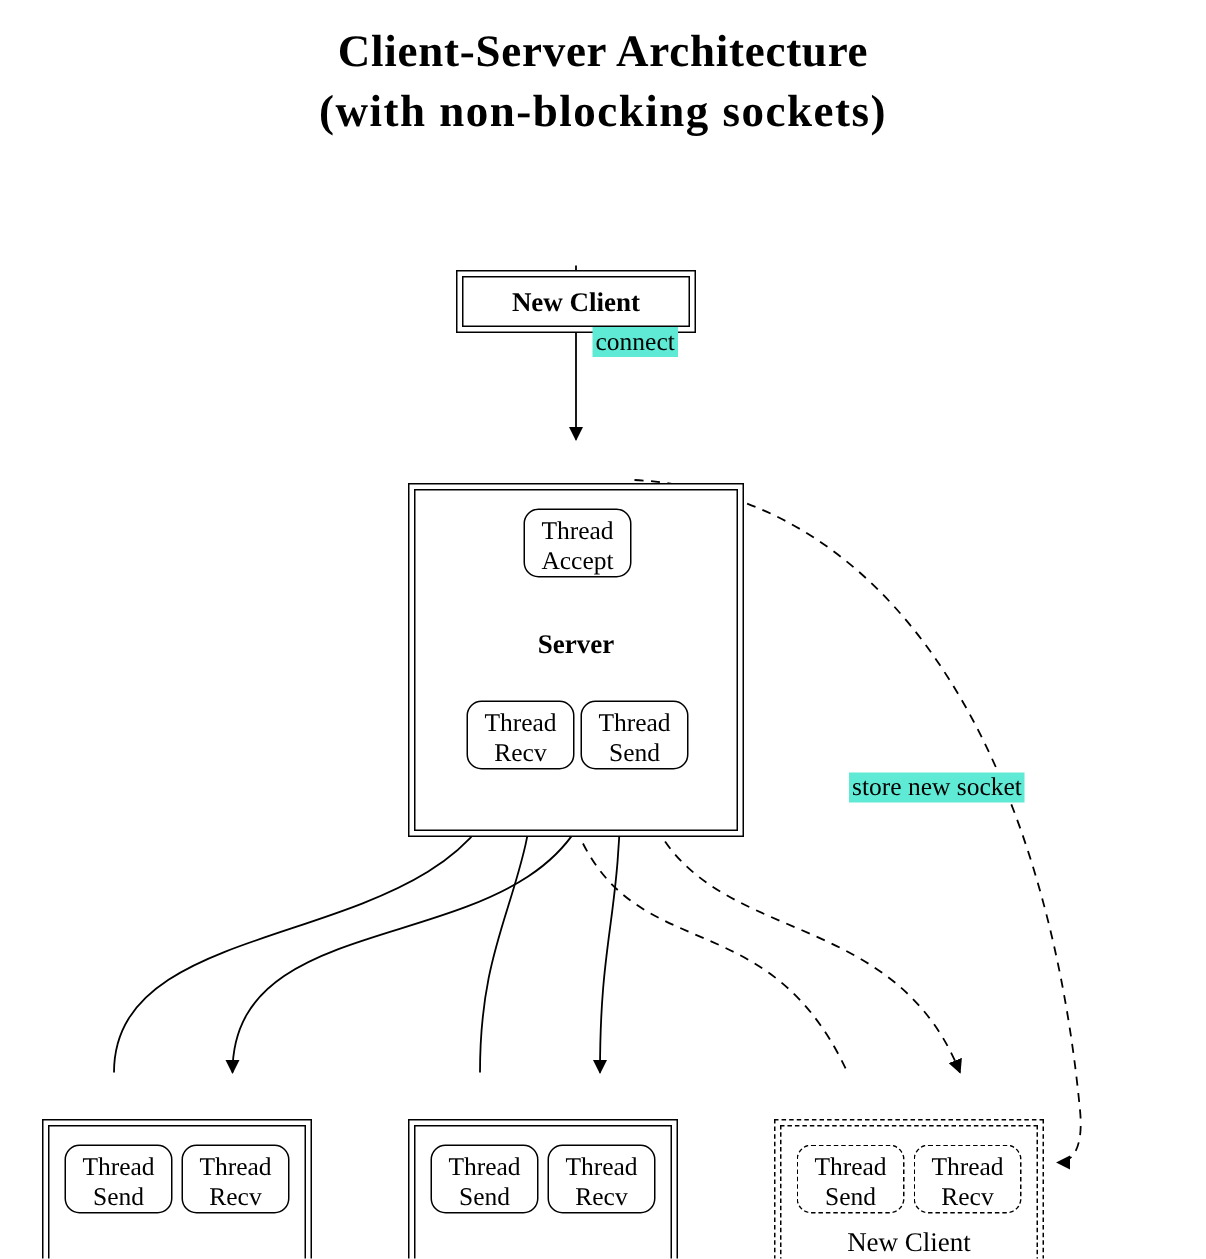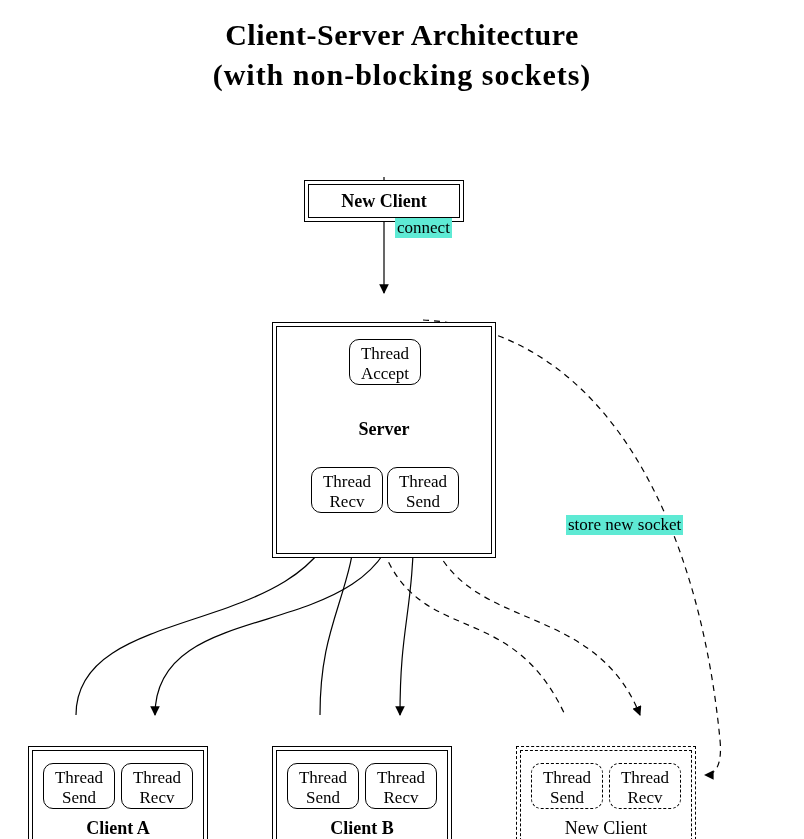--- a/index.html
+++ b/index.html
@@ -158,35 +158,33 @@
   <div class="node-box dbl-outer" style="left:28px; top:702px; width:180px; height:104px;">
     <div class="dbl-inner">
       <div class="pill" style="left:10px; top:12px; width:72px; height:46px;">
         <span style="white-space:pre-line;">Thread
 Send</span>
       </div>
       <div class="pill" style="left:88px; top:12px; width:72px; height:46px;">
         <span style="white-space:pre-line;">Thread
 Recv</span>
       </div>
-      <div class="box-label" style="left:0; right:0; bottom:6px; text-align:center;">Client A</div>
     </div>
   </div>
 
   <div class="node-box dbl-outer" style="left:272px; top:702px; width:180px; height:104px;">
     <div class="dbl-inner">
       <div class="pill" style="left:10px; top:12px; width:72px; height:46px;">
         <span style="white-space:pre-line;">Thread
 Send</span>
       </div>
       <div class="pill" style="left:88px; top:12px; width:72px; height:46px;">
         <span style="white-space:pre-line;">Thread
 Recv</span>
       </div>
-      <div class="box-label" style="left:0; right:0; bottom:6px; text-align:center;">Client B</div>
     </div>
   </div>
 
   <div class="node-box dashed-outer" style="left:516px; top:702px; width:180px; height:104px;">
     <div class="dashed-inner">
       <div class="pill pill-dashed" style="left:10px; top:12px; width:72px; height:46px;">
         <span style="white-space:pre-line;">Thread
 Send</span>
       </div>
       <div class="pill pill-dashed" style="left:88px; top:12px; width:72px; height:46px;">

